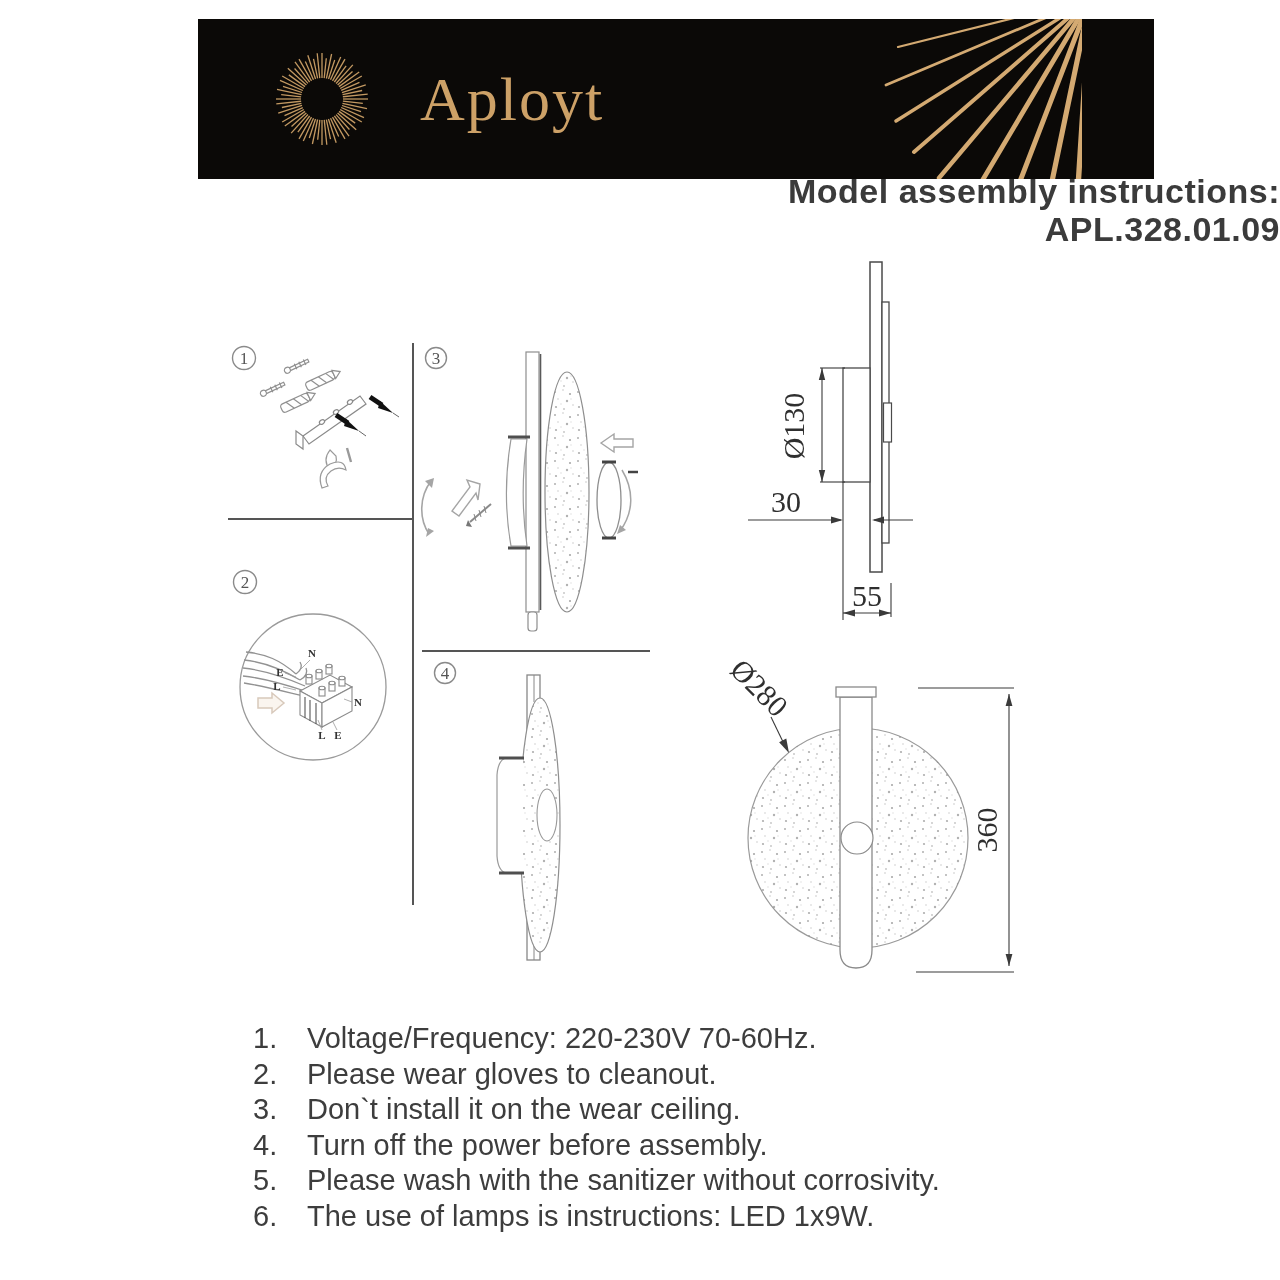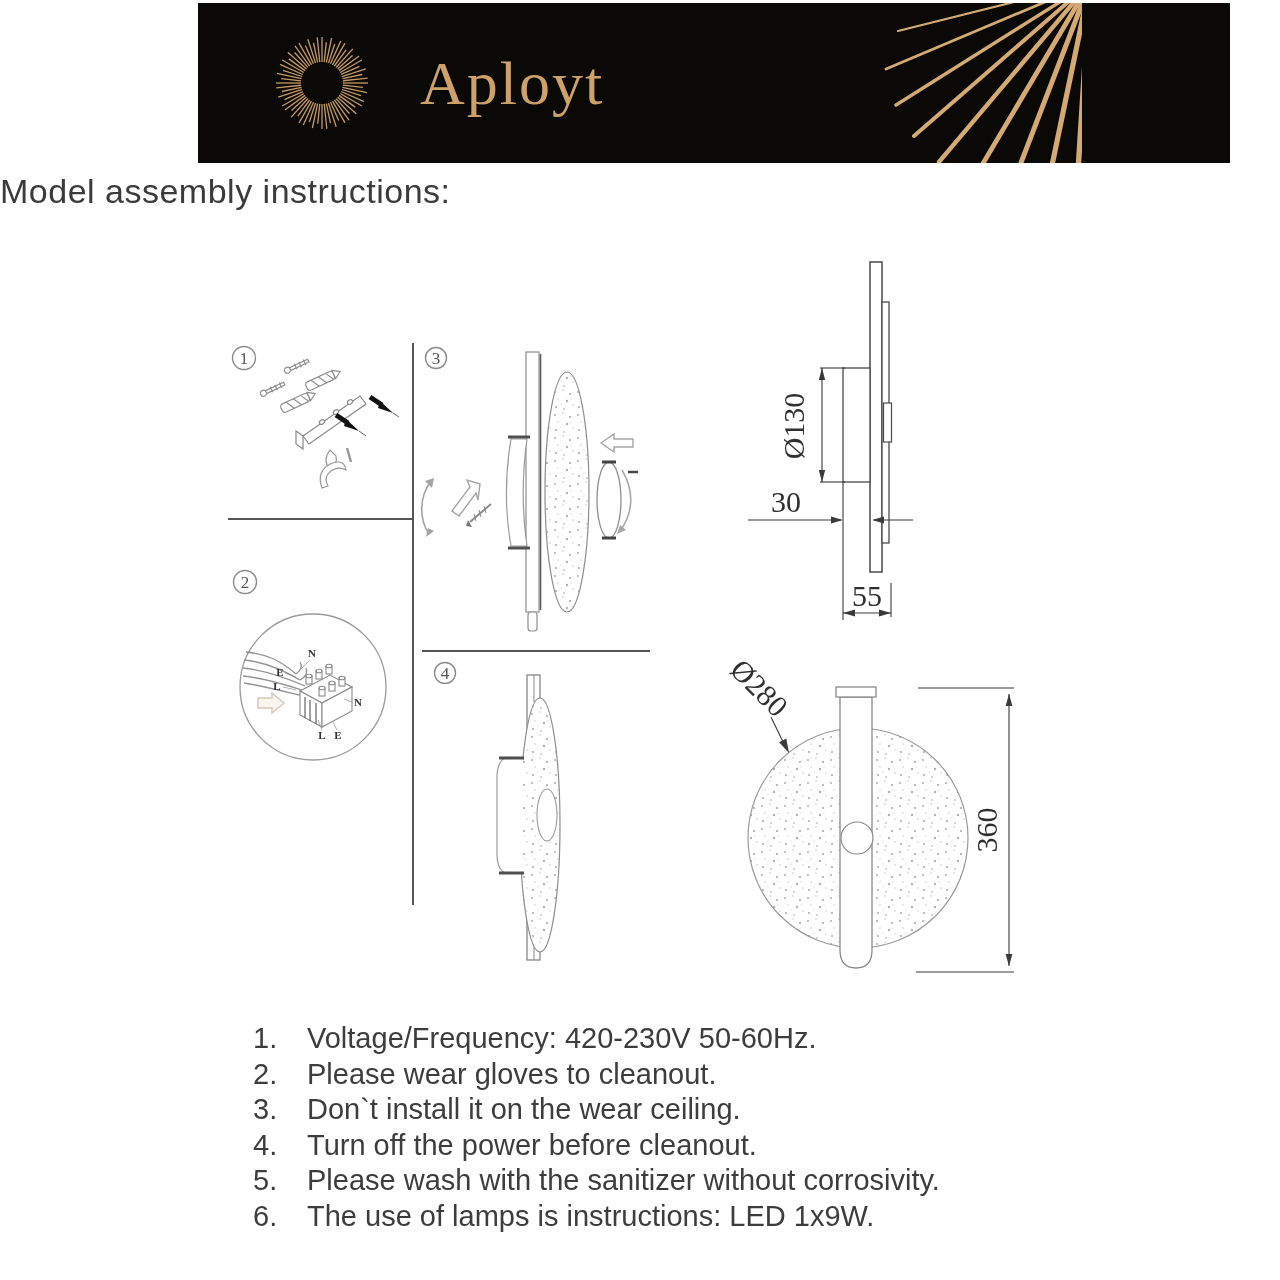--- a/index.html
+++ b/index.html
@@ -1,23 +1,23 @@
 <!DOCTYPE html>
 <html><head>
 <meta charset="utf-8">
 <style>
   html,body{margin:0;padding:0;background:#fff;}
   .page{position:relative;width:1280px;height:1280px;background:#ffffff;overflow:hidden;
         font-family:"Liberation Sans",sans-serif;}
   
-  .banner{position:absolute;left:198px;top:3px;width:1032px;height:160px;background:#0b0907;}
+  .banner{position:absolute;left:198px;top:19px;width:956px;height:160px;background:#0b0907;}
   .banner svg{display:block;}
   
-  .title-block{position:absolute;left:0;top:172px;width:1280px;text-align:left;
-               color:#3b3b3b;font-size:34px;line-height:38px;font-weight:400;letter-spacing:.5px;}
+  .title-block{position:absolute;left:0;top:172px;width:1280px;text-align:right;
+               color:#3b3b3b;font-size:34px;line-height:38px;font-weight:700;letter-spacing:.5px;}
   
   .diagram-svg{position:absolute;left:0;top:250px;}
   
   .instructions{position:absolute;left:253px;top:1021px;width:860px;color:#3d3d3d;
                 font-size:29px;line-height:35.5px;}
   .instructions .row{display:flex;}
   .instructions .num{width:54px;flex:0 0 54px;}
   .instructions .txt{flex:1;}
   text{font-family:"Liberation Serif",serif;}
   .lbl{font-family:"Liberation Sans",sans-serif;font-weight:bold;}
@@ -63,20 +63,21 @@
         <line x1="892" y1="-20" x2="806" y2="204" stroke-width="5"></line>
         <line x1="892" y1="-20" x2="842" y2="220" stroke-width="5.2"></line>
         <line x1="892" y1="-20" x2="876" y2="231" stroke-width="5.4"></line>
         <line x1="892" y1="-20" x2="904" y2="238" stroke-width="5.4"></line>
       </g>
     </svg>
   </div>
 
   <div class="title-block">
     <div>Model assembly instructions:</div>
+    <div>APL.328.01.09</div>
   </div>
 
   <svg class="diagram-svg" width="1280" height="760" viewBox="0 0 1280 760">
     <defs>
       <pattern id="spk" width="23" height="23" patternUnits="userSpaceOnUse">
         <circle cx="3" cy="4" r="1" fill="#8c8c8c" opacity=".7"></circle>
         <circle cx="11" cy="2" r=".8" fill="#a0a0a0" opacity=".6"></circle>
         <circle cx="18" cy="6" r="1.1" fill="#8c8c8c" opacity=".75"></circle>
         <circle cx="6" cy="11" r=".8" fill="#999999" opacity=".5"></circle>
         <circle cx="15" cy="13" r="1.2" fill="#909090" opacity=".7"></circle>
@@ -316,33 +317,33 @@
         <polygon points="1009,444 1005.6,456 1012.4,456"></polygon>
         <polygon points="1009,716 1005.6,704 1012.4,704"></polygon>
       </g>
       <text transform="translate(997,580) rotate(-90)" font-size="30" fill="#2f2f2f" text-anchor="middle">360</text>
     </g>
   </svg>
 
   <div class="instructions">
     <div class="row">
       <span class="num">1.</span>
-      <span class="txt">Voltage/Frequency: 420-230V 50-60Hz.</span>
+      <span class="txt">Voltage/Frequency: 220-230V 70-60Hz.</span>
     </div>
     <div class="row">
       <span class="num">2.</span>
       <span class="txt">Please wear gloves to cleanout.</span>
     </div>
     <div class="row">
       <span class="num">3.</span>
       <span class="txt">Don`t install it on the wear ceiling.</span>
     </div>
     <div class="row">
       <span class="num">4.</span>
-      <span class="txt">Turn off the power before cleanout.</span>
+      <span class="txt">Turn off the power before assembly.</span>
     </div>
     <div class="row">
       <span class="num">5.</span>
       <span class="txt">Please wash with the sanitizer without corrosivity.</span>
     </div>
     <div class="row">
       <span class="num">6.</span>
       <span class="txt">The use of lamps is instructions: LED 1x9W.</span>
     </div>
   </div>

